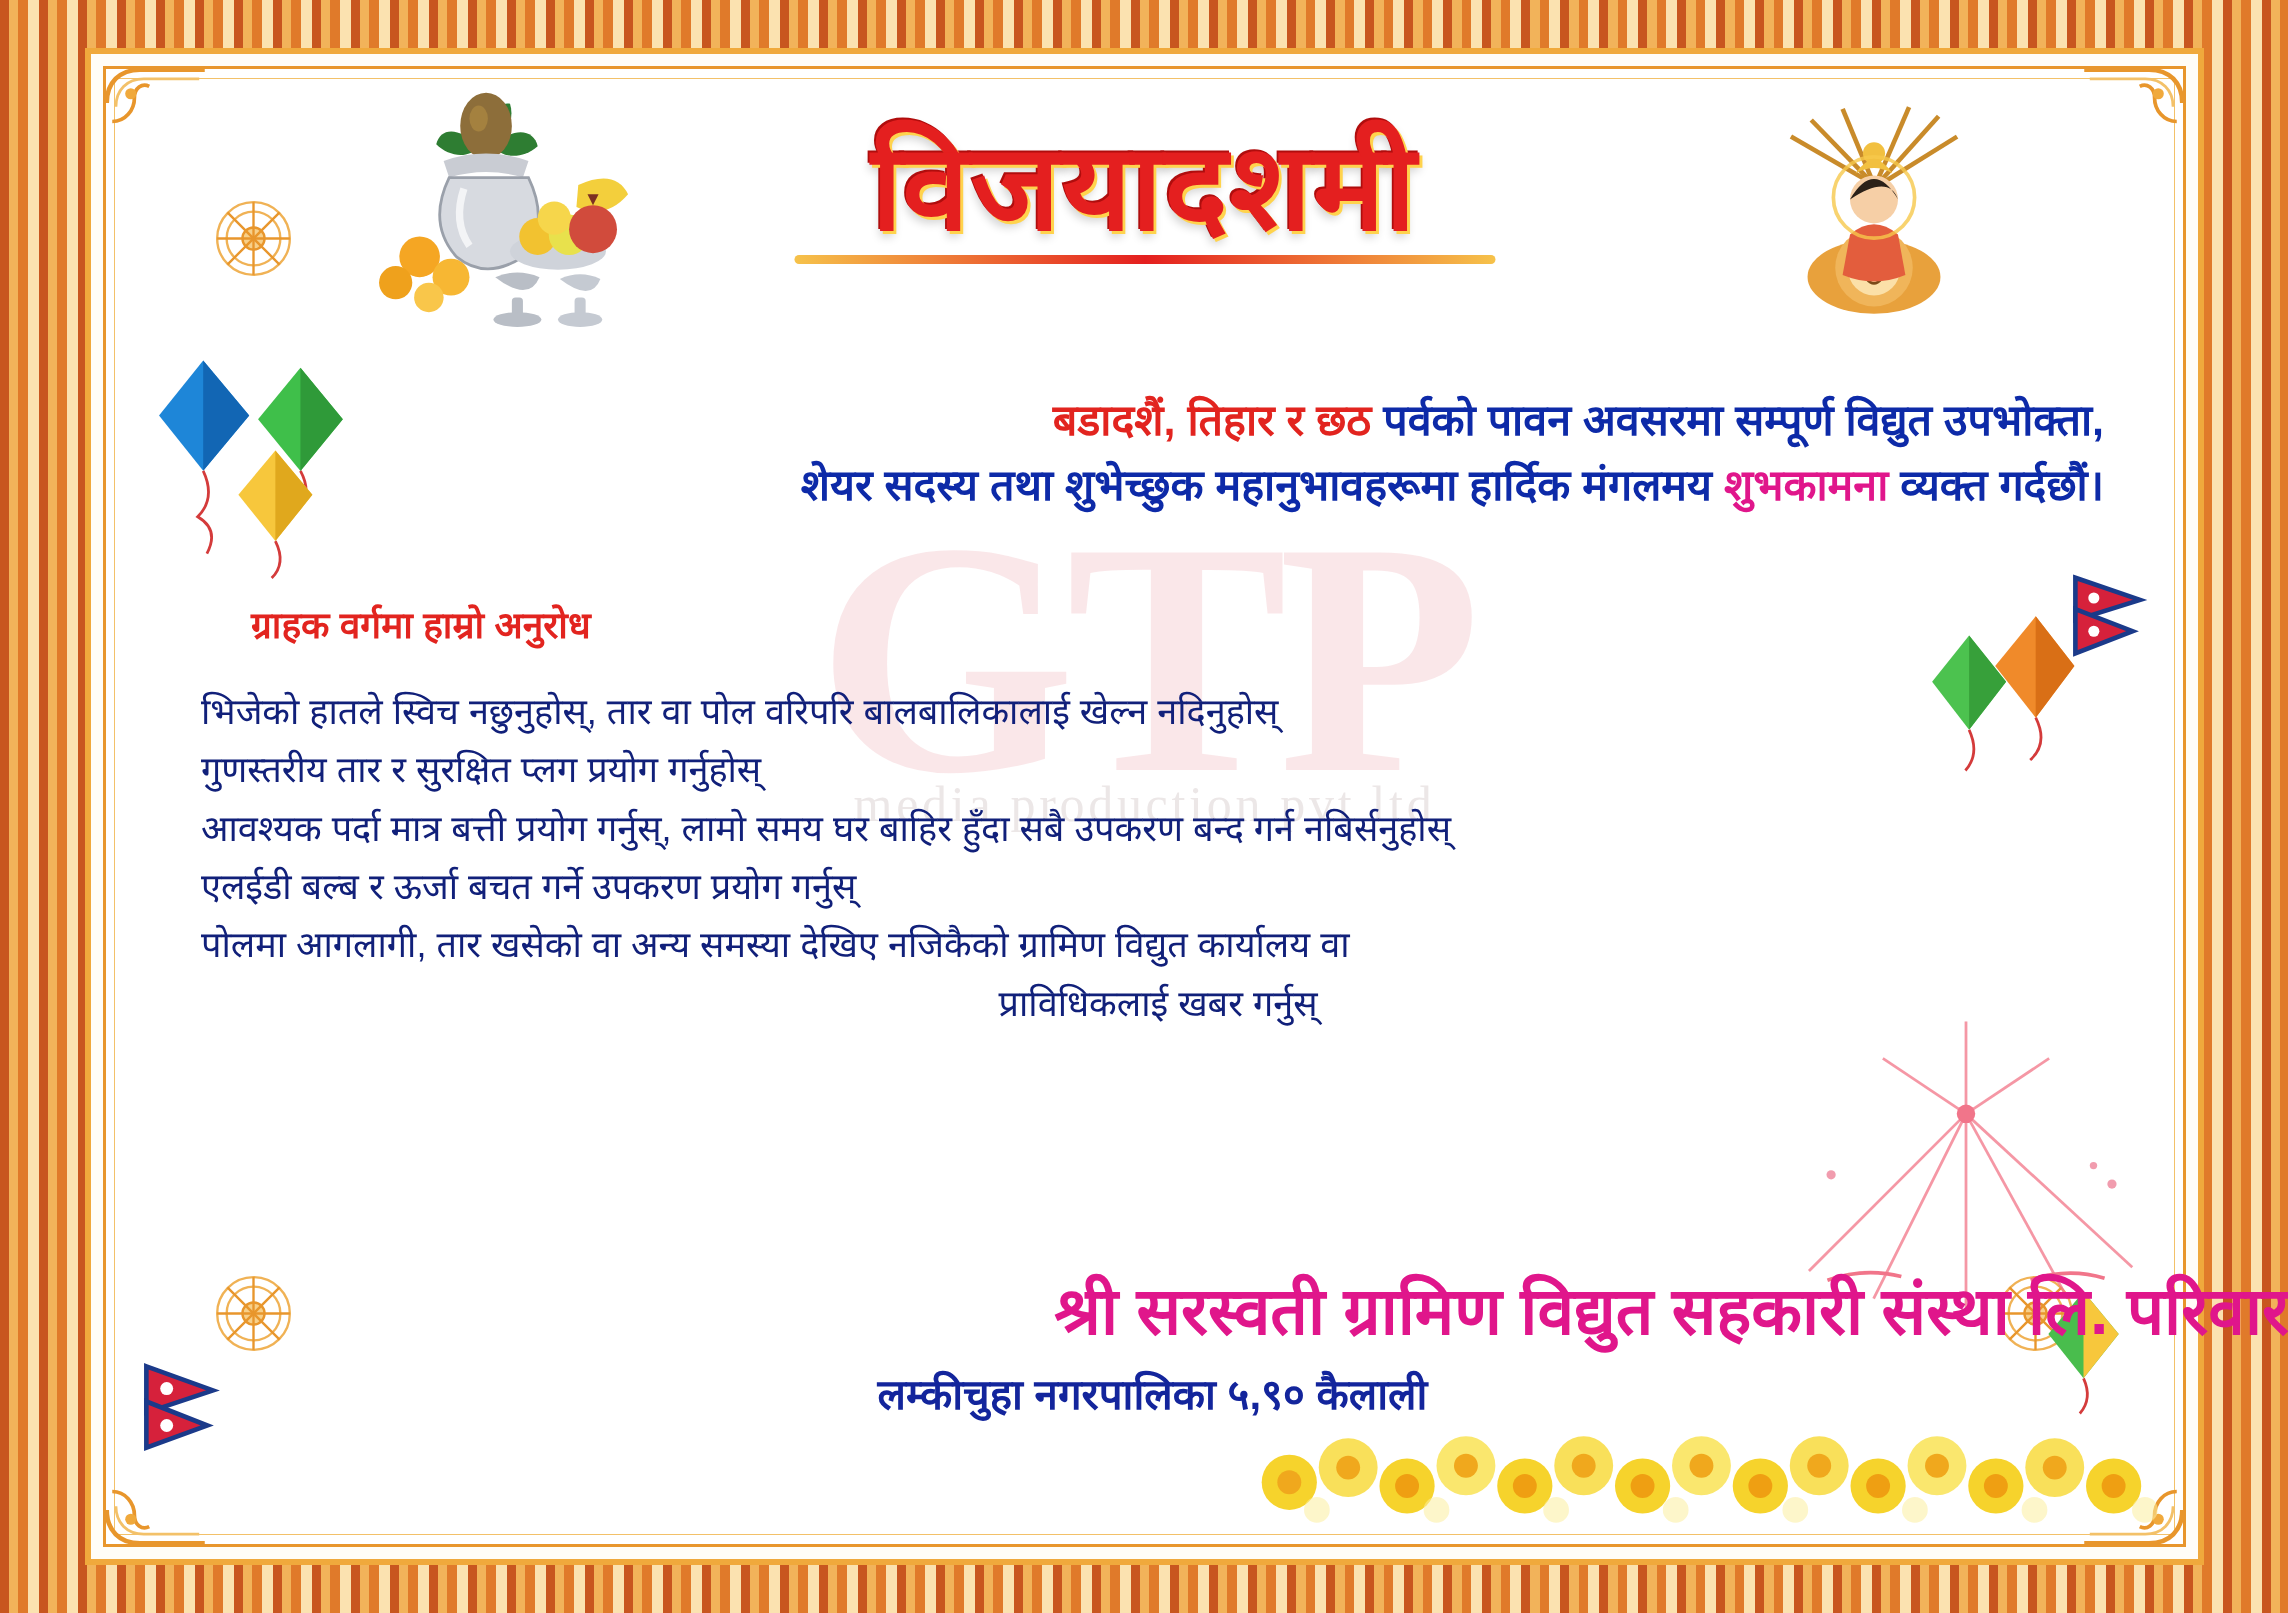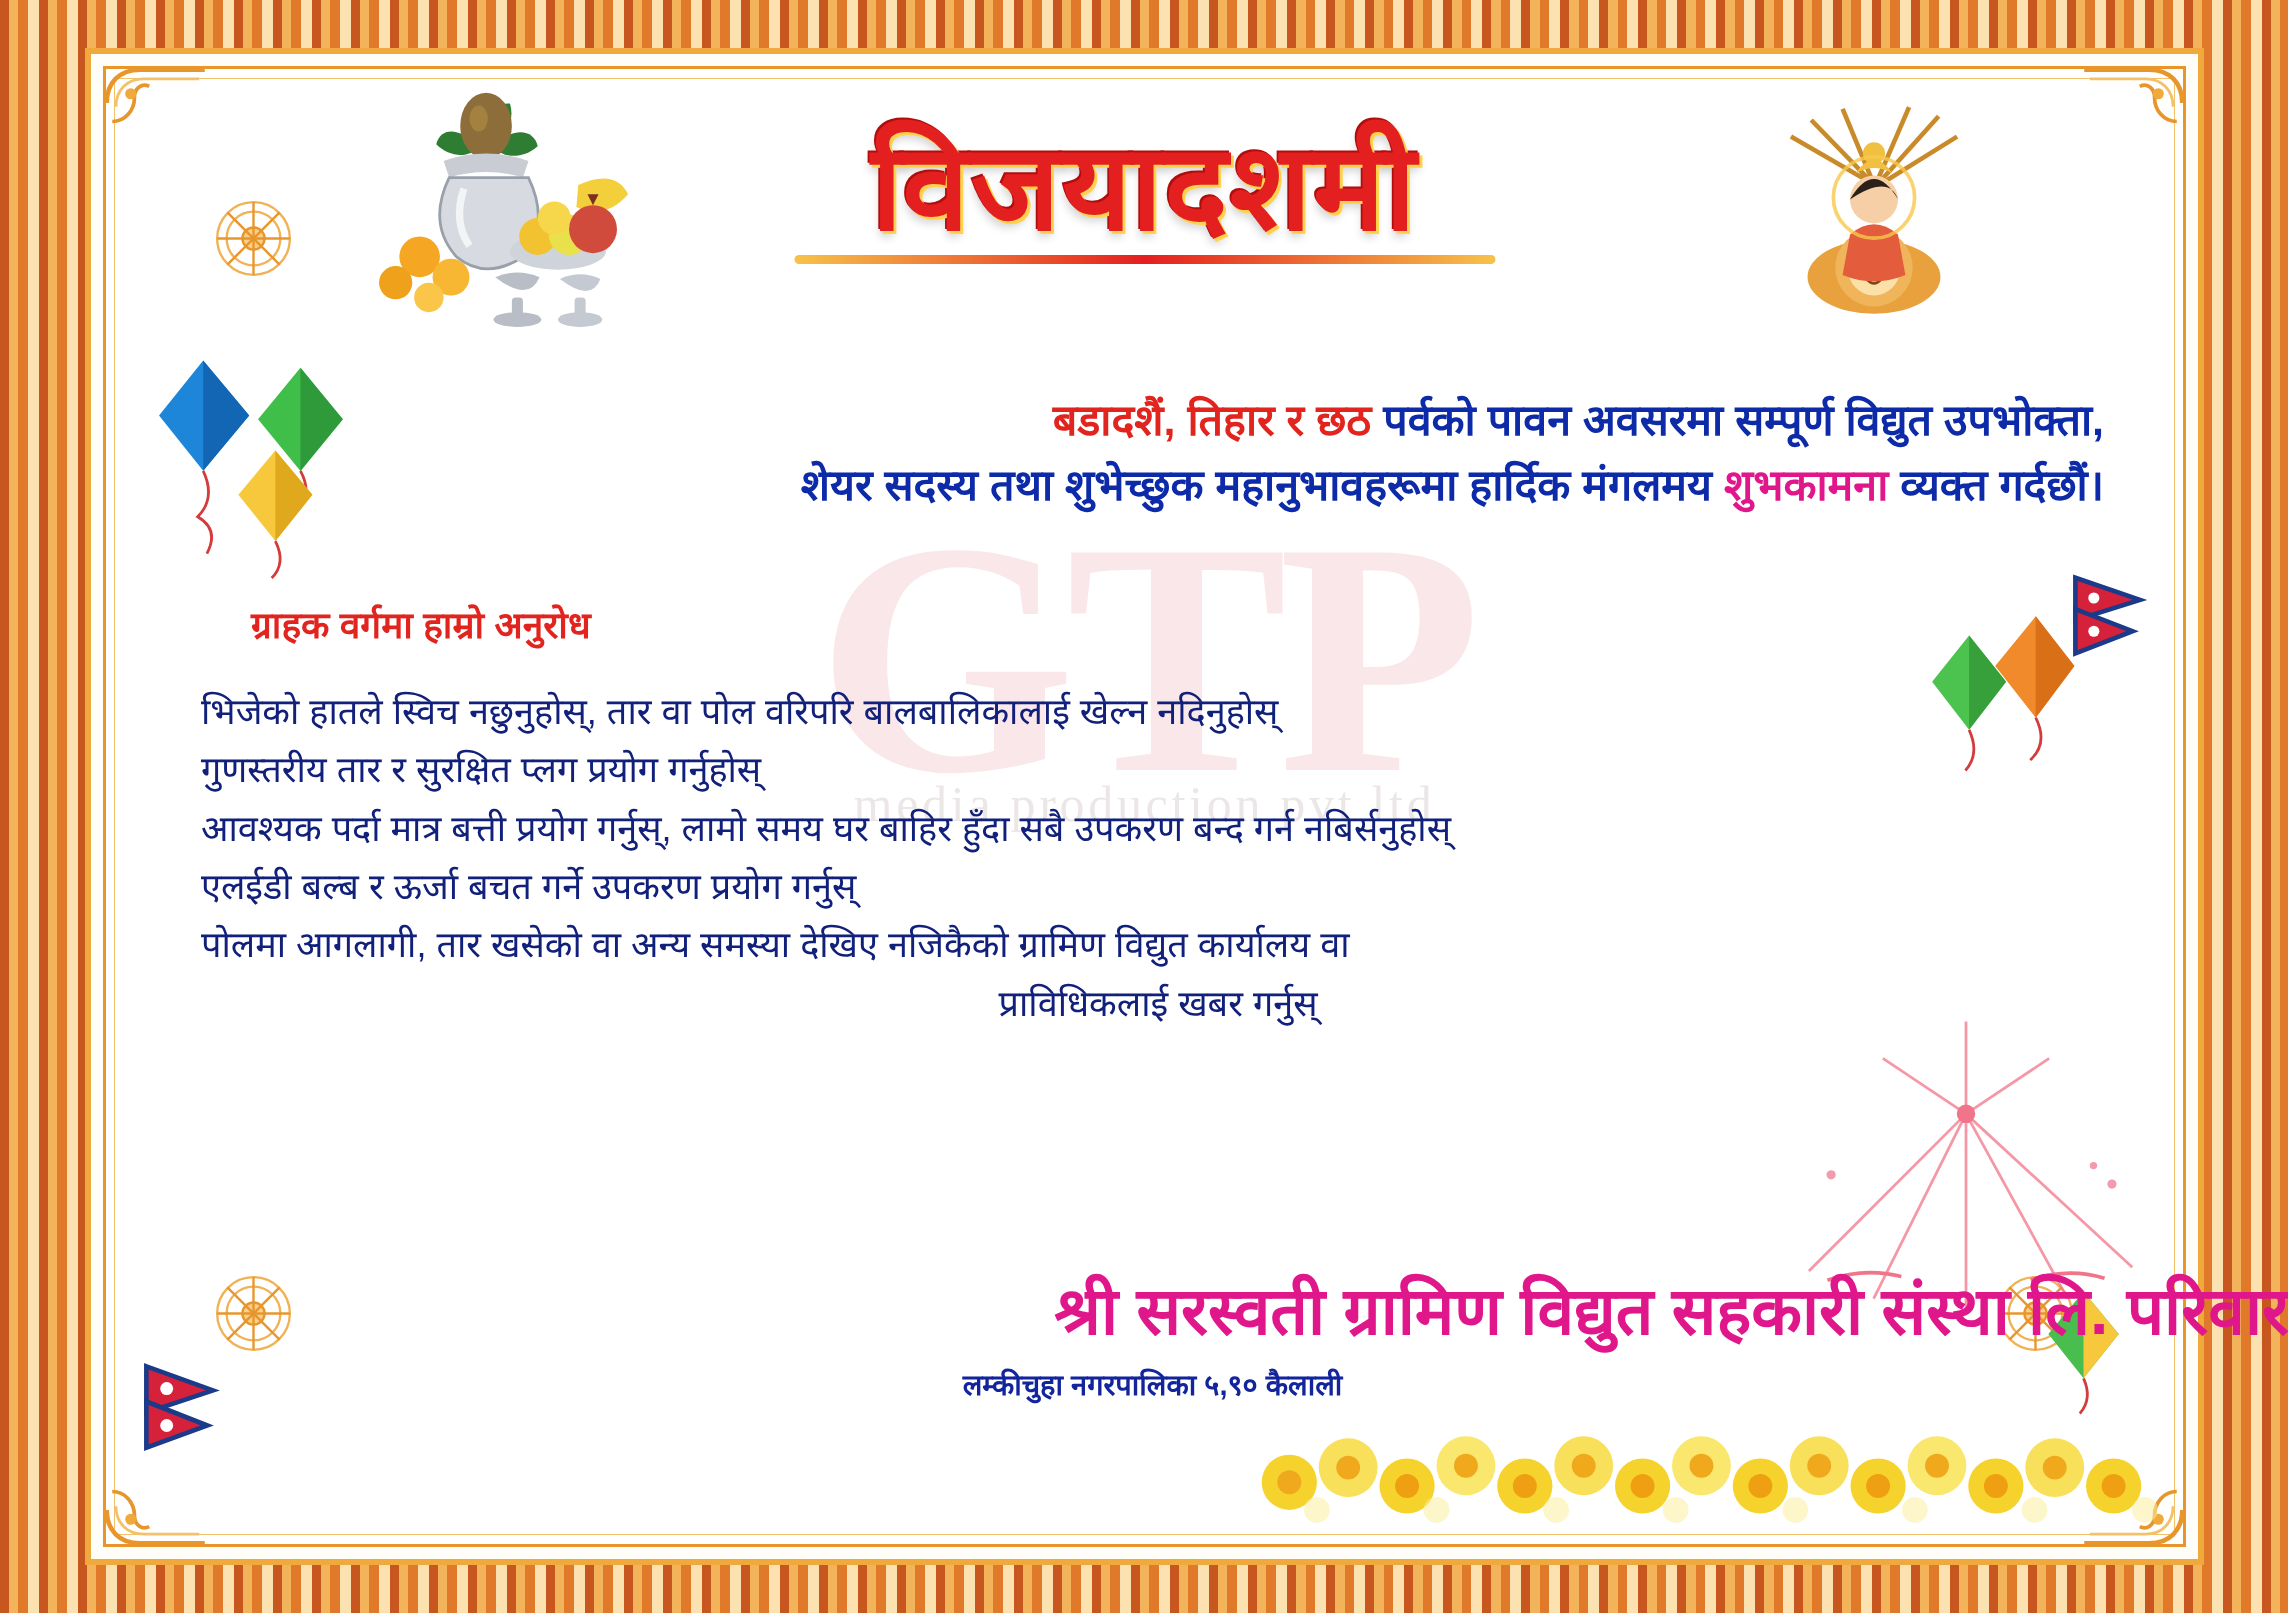--- a/index.html
+++ b/index.html
@@ -215,21 +215,21 @@
     color: #e0168b;
     letter-spacing: 0px;
   }
   .org-sub {
     position: absolute;
     left: 16px; right: 0;
     top: 1364px;
     text-align: center;
     font-family: "Liberation Sans", sans-serif;
     font-weight: bold;
-    font-size: 29px;
+    font-size: 42px;
     color: #13259c;
   }
 </style>
 </head>
 <body>
 
 <div id="page">
 
   <div class="stripes"></div>
   <div class="stripes-inner-mask"></div>

